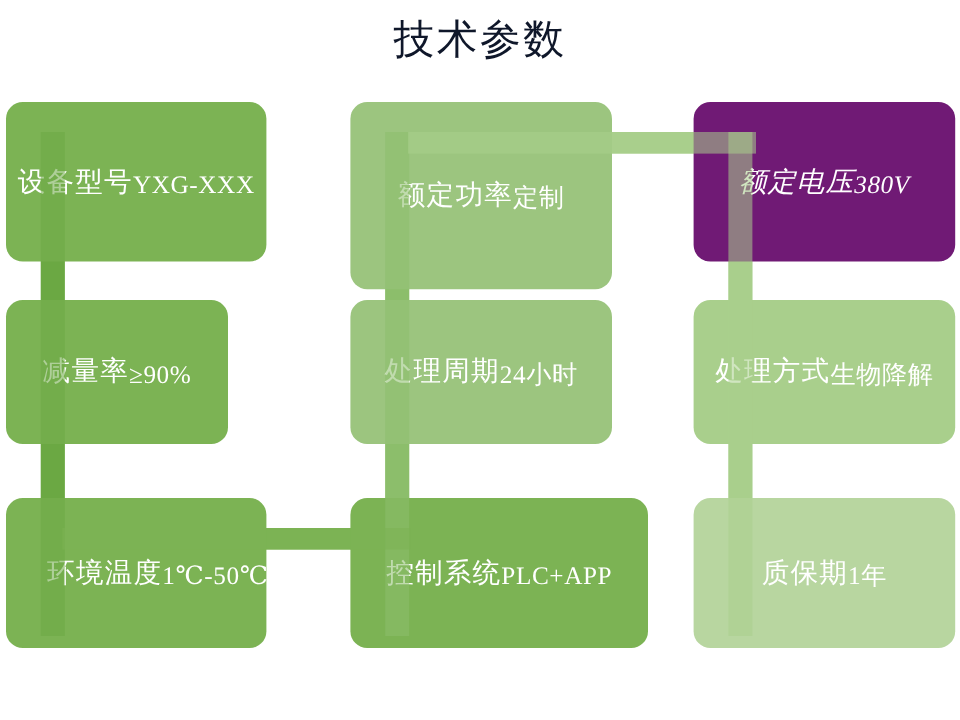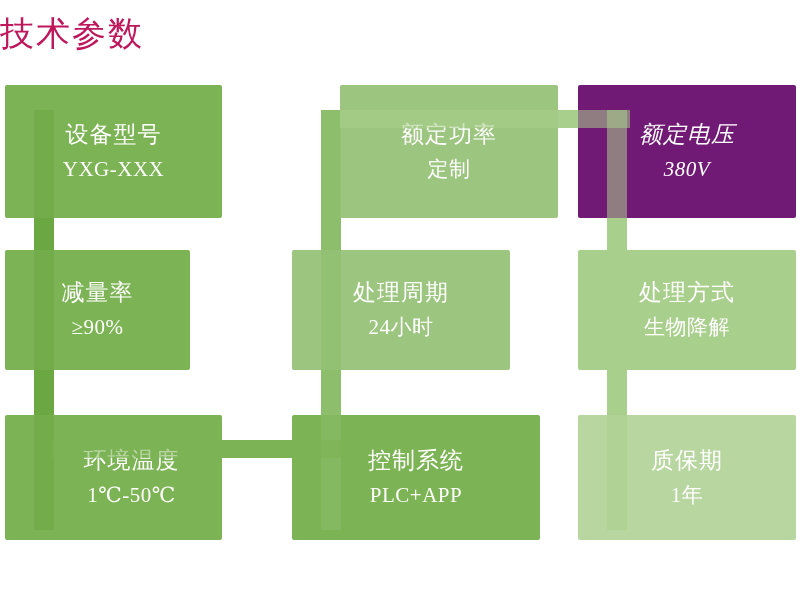--- a/index.html
+++ b/index.html
@@ -19,46 +19,47 @@
     height: 600px;
     background: #ffffff;
   }
 
   
   .slide-title {
     position: absolute;
     left: 0;
     top: 12px;
     width: 800px;
+    text-align: center;
     font-size: 34px;
     line-height: 44px;
-    color: #be185d;
+    color: #0f172a;
     font-family: "Liberation Serif", "DejaVu Serif", serif;
     letter-spacing: 2px;
     white-space: nowrap;
   }
 
   
   .connector {
     position: absolute;
   }
   .conn-v {            
     width: 20px;
   }
   .conn-h {            
     height: 18px;
   }
 
   
   .card {
     position: absolute;
-    border-radius: 2px;
+    border-radius: 14px;
     box-sizing: border-box;
     display: flex;
-    flex-direction: column;
+    flex-direction: row;
     align-items: center;
     justify-content: center;
   }
   .card-label {
     font-size: 23px;
     line-height: 30px;
     color: #ffffff;
     white-space: nowrap;
     letter-spacing: 1px;
   }
@@ -89,21 +90,21 @@
       <div class="connector conn-v layer-under" style="left: 607px; top: 110px; width: 20px; height: 420px; background: rgb(169, 207, 140);"></div>
       <div class="connector conn-h layer-under" style="left: 340px; top: 110px; width: 290px; height: 18px; background: rgb(169, 207, 140);"></div>
       <div class="connector conn-h layer-under" style="left: 52px; top: 440px; width: 290px; height: 18px; background: rgb(124, 179, 84);"></div>
     </div>
 
   <div id="cards">
       <div class="card layer-card" style="left: 5px; top: 85px; width: 217px; height: 133px; background: rgb(124, 179, 84);">
         <div class="card-label">设备型号</div>
         <div class="card-value">YXG-XXX</div>
       </div>
-      <div class="card layer-card" style="left: 292px; top: 85px; width: 218px; height: 133px; background: rgb(156, 197, 127); margin-left: 48px;">
+      <div class="card layer-card" style="left: 292px; top: 85px; width: 218px; height: 156px; background: rgb(156, 197, 127);">
         <div class="card-label">额定功率</div>
         <div class="card-value">定制</div>
       </div>
       <div class="card layer-card" style="left: 578px; top: 85px; width: 218px; height: 133px; background: #701a75; font-style: italic;">
         <div class="card-label">额定电压</div>
         <div class="card-value">380V</div>
       </div>
       <div class="card layer-card" style="left: 5px; top: 250px; width: 185px; height: 120px; background: rgb(124, 179, 84);">
         <div class="card-label">减量率</div>
         <div class="card-value">≥90%</div>

